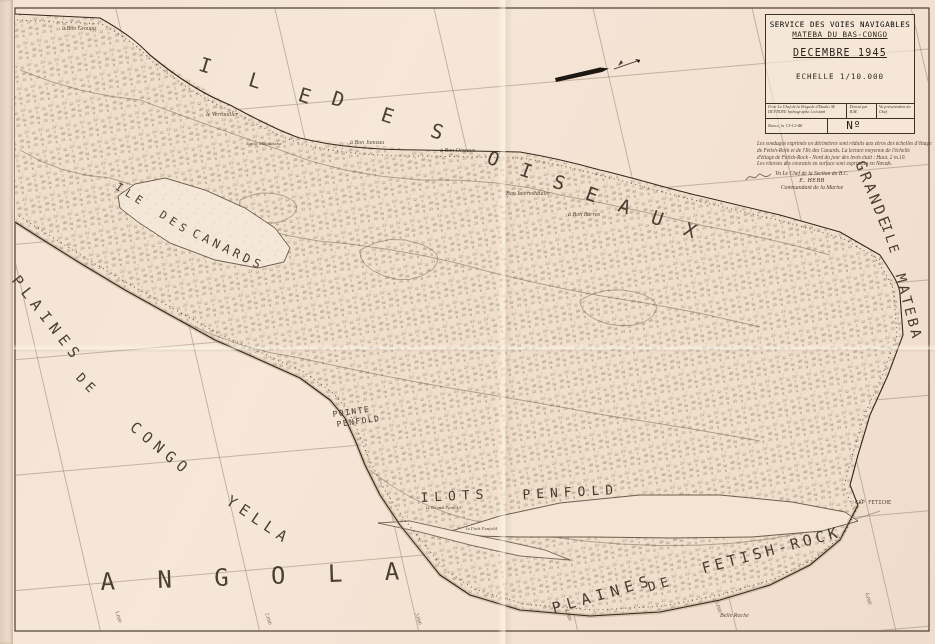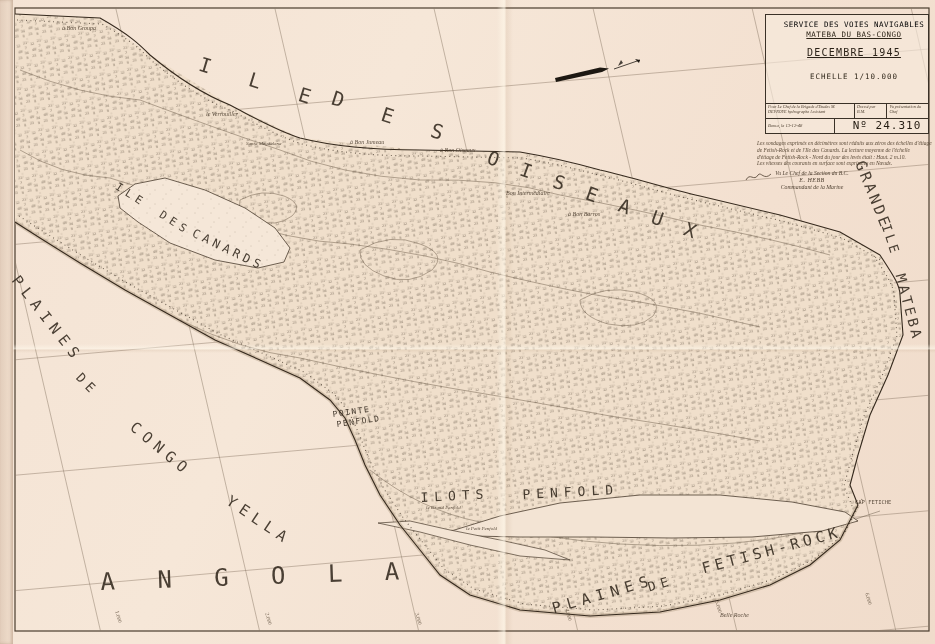--- a/index.html
+++ b/index.html
@@ -22,21 +22,21 @@
   .lbl{position:absolute;font-family:"DejaVu Sans Mono",monospace;color:#33291e;
        white-space:nowrap;transform-origin:left top;opacity:.88;font-weight:400;}
   .plbl{position:absolute;font-family:"Liberation Serif",serif;font-style:italic;
         font-size:6px;color:#4c3e2f;white-space:nowrap;transform-origin:left top;opacity:.92;}
   .gridlbl{position:absolute;font-family:"Liberation Serif",serif;font-size:5.5px;color:#5a4a38;
         transform:rotate(75deg);transform-origin:left top;white-space:nowrap;opacity:.85;}
 
   
   #title-block{position:absolute;left:765px;top:14px;width:148px;height:118px;
     border:1.5px solid #3a3127;background:rgba(246,233,219,.65);
-    font-family:"DejaVu Sans Mono",monospace;color:#2e2godec51;padding-left:14px;}
+    font-family:"DejaVu Sans Mono",monospace;color:#2e2godec51;}
   #title-block *{box-sizing:border-box;}
   .tb-svc{margin-top:5px;text-align:center;font-size:7.5px;letter-spacing:.5px;color:#2f2before619;}
   .tb-svc2{margin-top:1px;text-align:center;font-size:7.5px;letter-spacing:.5px;text-decoration:underline;color:#2f2619;}
   .tb-title{margin-top:13px;text-align:center;font-size:13.5px;letter-spacing:1.5px;
     text-decoration:underline;color:#2b2218;}
   .tb-date{margin-top:8px;text-align:center;font-size:10px;letter-spacing:1.2px;
     text-decoration:underline;color:#2b2218;}
   .tb-scale{margin-top:14px;text-align:center;font-size:7.5px;letter-spacing:1px;color:#2f2619;}
   .tb-sig{position:absolute;left:0;bottom:0;width:100%;border-top:1px solid #3a3127;
     font-family:"Liberation Serif",serif;font-style:italic;color:#4c3e2f;}

